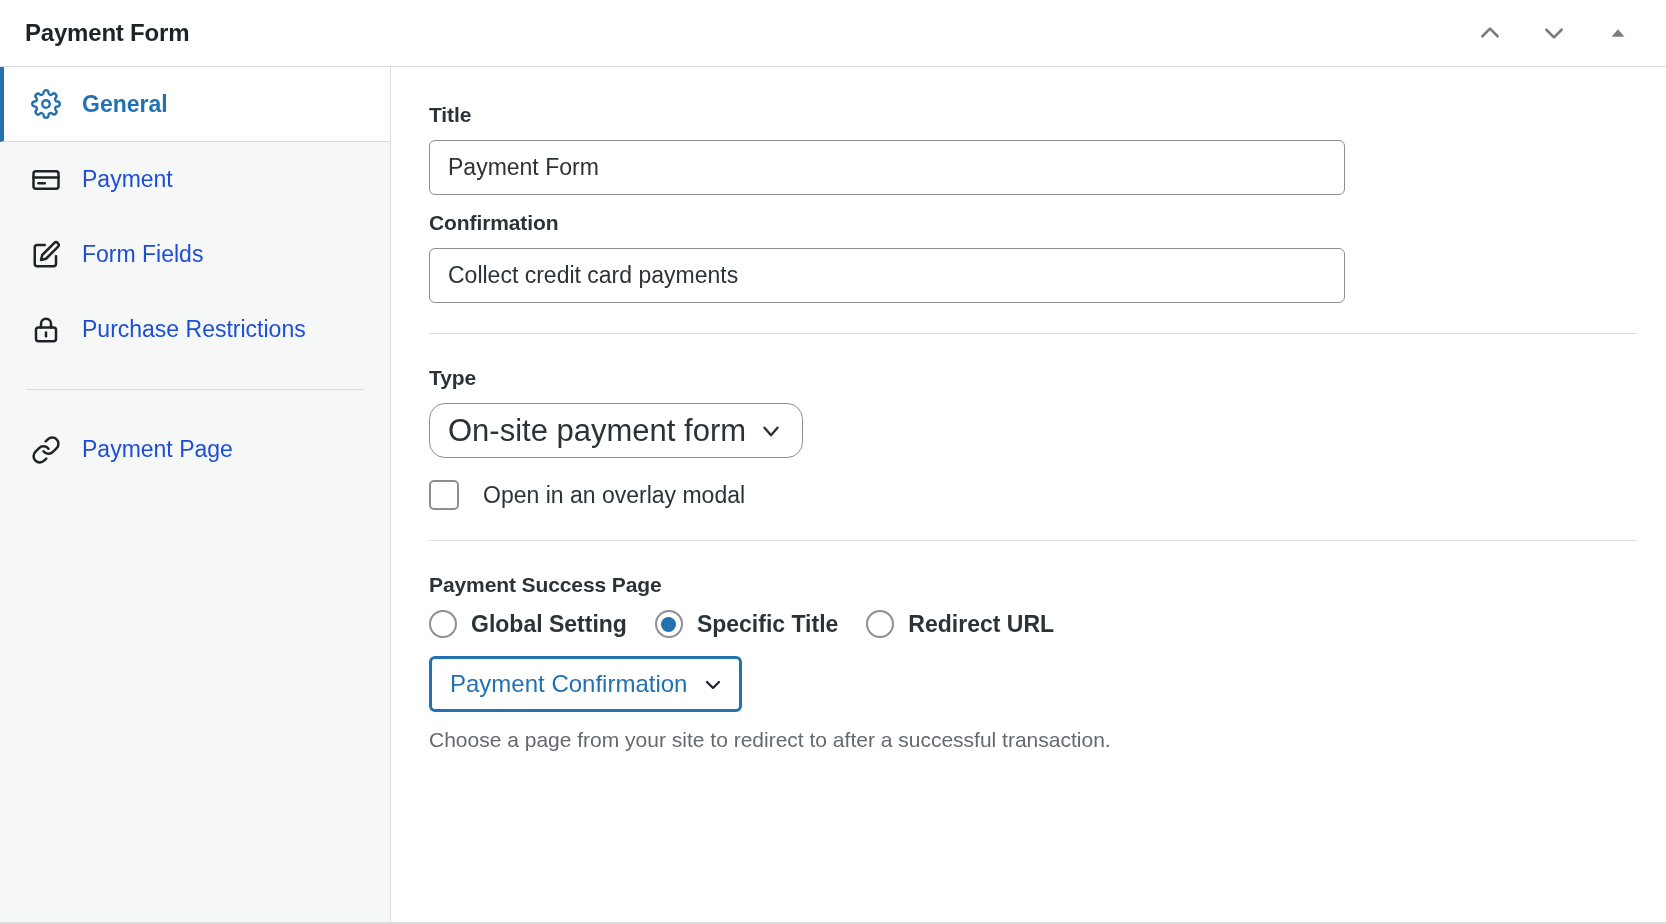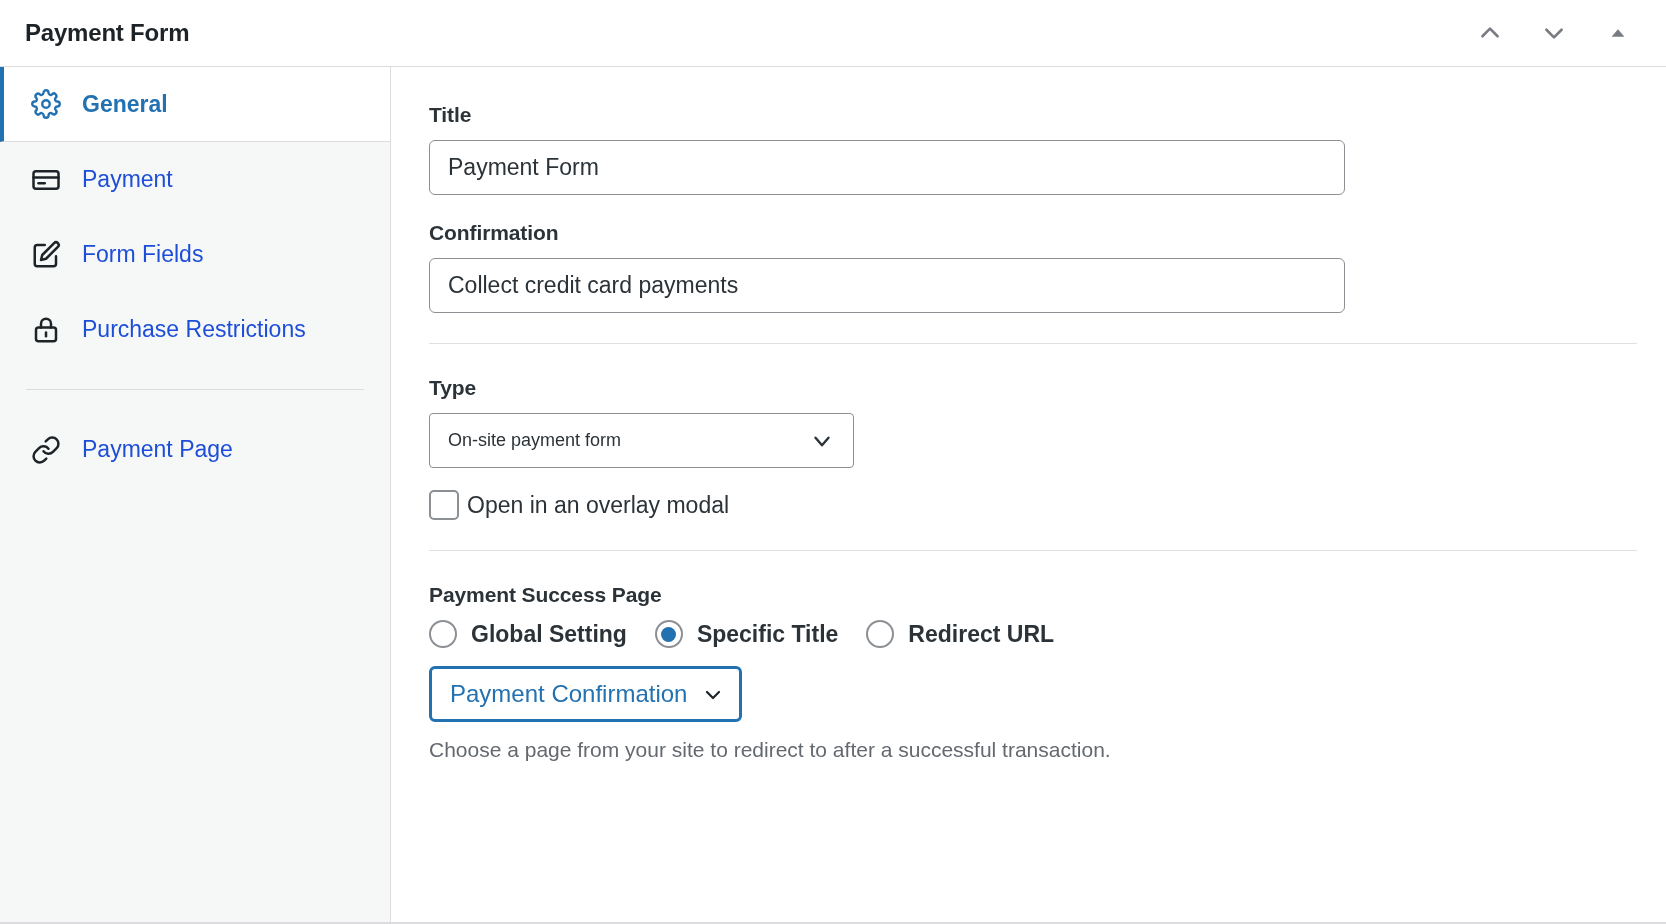--- a/index.html
+++ b/index.html
@@ -121,52 +121,52 @@
     height: 55px;
     border: 1px solid #8c8f94;
     border-radius: 6px;
     font-size: 23px;
     color: #2c3338;
     padding: 0 18px;
     background: #ffffff;
     font-family: "Liberation Sans", sans-serif;
     outline: none;
   }
-  .field-group { margin-bottom: 26px; }
+  .field-group { margin-bottom: 16px; }
 
   .section-divider {
     height: 1px;
     background: #e0e0e0;
     width: 1208px;
     margin: 30px 0 32px 0;
   }
 
   
   .select-box {
     position: relative;
     display: inline-flex;
     align-items: center;
-    width: 425px;
+    width: 374px;
     height: 55px;
     border: 1px solid #8c8f94;
-    border-radius: 4px;
+    border-radius: 16px;
     background: #ffffff;
     padding: 0 18px;
-    font-size: 18px;
+    font-size: 31px;
     color: #2c3338;
     cursor: pointer;
     justify-content: space-between;
   }
   .select-box .chev { color: #2c3338; display: flex; }
 
   
   .check-row {
     display: flex;
     align-items: center;
-    gap: 8px;
+    gap: 24px;
     margin-top: 22px;
     cursor: pointer;
   }
   .checkbox {
     width: 30px;
     height: 30px;
     border: 2px solid #8c8f94;
     border-radius: 5px;
     background: #fff;
     flex: 0 0 30px;

